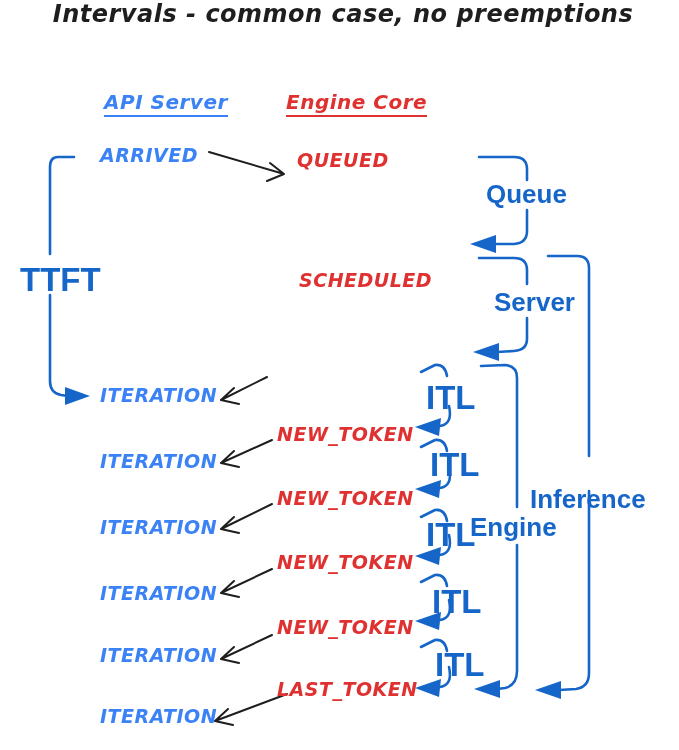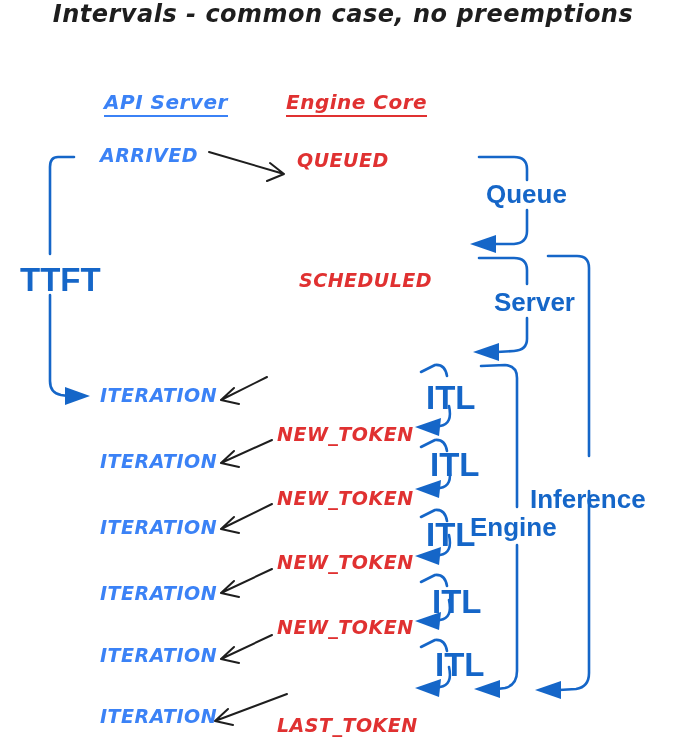--- a/index.html
+++ b/index.html
@@ -88,21 +88,21 @@
   <div class="abs hw evt orange" style="left:100px;top:582px;">ITERATION</div>
   <div class="abs hw evt orange" style="left:100px;top:644px;">ITERATION</div>
   <div class="abs hw evt orange" style="left:100px;top:705px;">ITERATION</div>
 
   <div class="abs hw evt red" style="left:297px;top:149px;">QUEUED</div>
   <div class="abs hw evt red" style="left:283px;top:269px;margin-left:16px;">SCHEDULED</div>
   <div class="abs hw evt red" style="left:277px;top:423px;">NEW_TOKEN</div>
   <div class="abs hw evt red" style="left:277px;top:487px;">NEW_TOKEN</div>
   <div class="abs hw evt red" style="left:277px;top:551px;">NEW_TOKEN</div>
   <div class="abs hw evt red" style="left:277px;top:616px;">NEW_TOKEN</div>
-  <div class="abs hw evt red" style="left:277px;top:678px;margin-top:36px;">LAST_TOKEN</div>
+  <div class="abs hw evt red" style="left:277px;top:678px;">LAST_TOKEN</div>
 
   <div class="abs lbl lbl-md" style="left:20px;top:261px;">TTFT</div>
   <div class="abs lbl lbl-lg" style="left:486px;top:179px;">Queue</div>
   <div class="abs lbl lbl-lg" style="left:494px;top:287px;">Server</div>
   <div class="abs lbl lbl-md" style="left:426px;top:379px;">ITL</div>
   <div class="abs lbl lbl-md" style="left:430px;top:446px;">ITL</div>
   <div class="abs lbl lbl-md" style="left:426px;top:516px;">ITL</div>
   <div class="abs lbl lbl-md" style="left:432px;top:583px;">ITL</div>
   <div class="abs lbl lbl-md" style="left:435px;top:646px;">ITL</div>
   <div class="abs lbl lbl-lg" style="left:470px;top:512px;">Engine</div>

